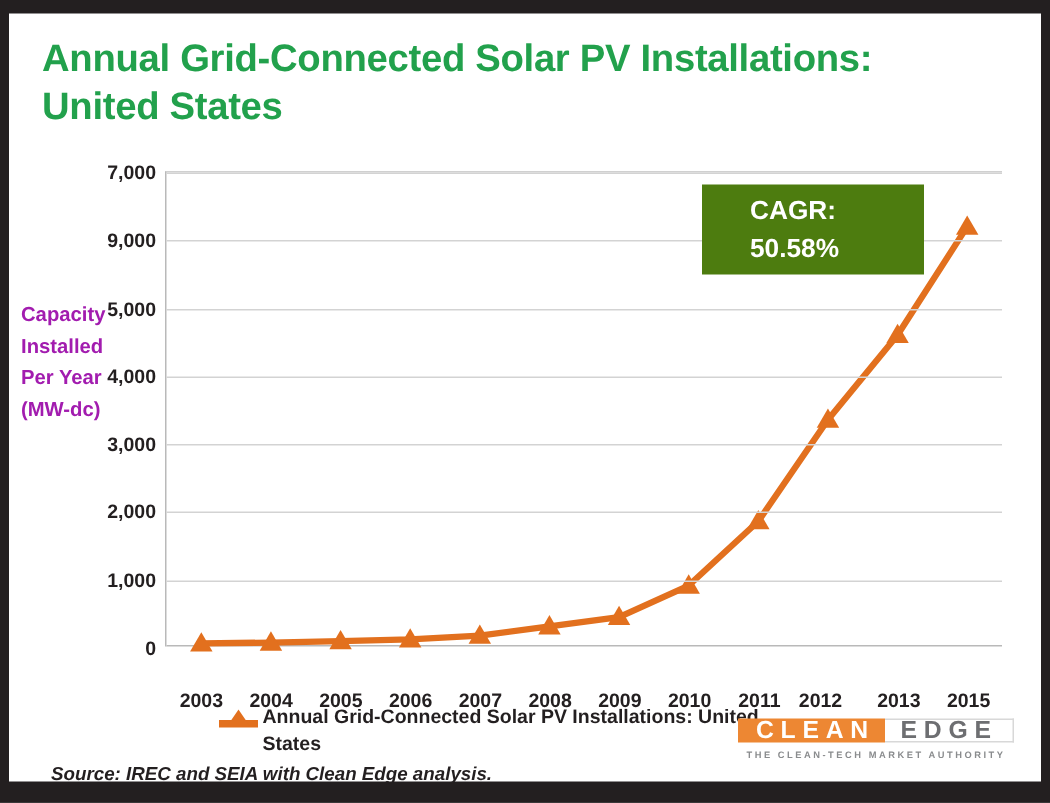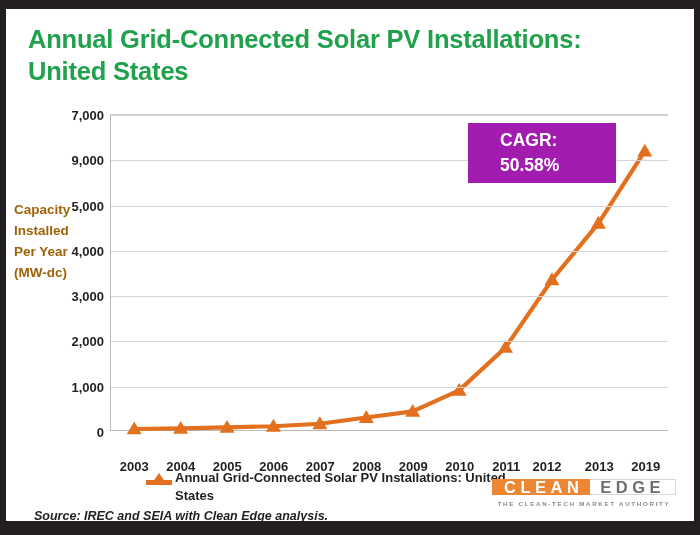--- a/index.html
+++ b/index.html
@@ -46,21 +46,21 @@
     letter-spacing: -0.2px;
   }
   .title .l2 { display: block; }
 
   
   .y-caption {
     position: absolute;
     left: 8px;
     top: 190px;
     width: 92px;
-    color: #a16207;
+    color: #a21caf;
     font-size: 13.5px;
     font-weight: bold;
     line-height: 21px;
   }
   .y-caption span { display: block; }
 
   
   .plot-wrap {
     position: absolute;
     left: 104px;
@@ -123,21 +123,21 @@
     overflow: visible;
   }
 
   
   .cagr-box {
     position: absolute;
     left: 462px;
     top: 114px;
     width: 148px;
     height: 60px;
-    background: #a21caf;
+    background: #4d7c0f;
     color: #ffffff;
     font-size: 17.5px;
     font-weight: bold;
     line-height: 25px;
     padding: 5px 16px 0 32px;
     box-sizing: border-box;
   }
   .cagr-box span { display: block; }
 
   
@@ -274,21 +274,21 @@
           <div class="xtick" style="left: 69.75px;">2004</div>
           <div class="xtick" style="left: 116.25px;">2005</div>
           <div class="xtick" style="left: 162.75px;">2006</div>
           <div class="xtick" style="left: 209.25px;">2007</div>
           <div class="xtick" style="left: 255.75px;">2008</div>
           <div class="xtick" style="left: 302.25px;">2009</div>
           <div class="xtick" style="left: 348.75px;">2010</div>
           <div class="xtick" style="left: 395.25px;">2011</div>
           <div class="xtick" style="left: 436px;">2012</div>
           <div class="xtick" style="left: 488.25px;">2013</div>
-          <div class="xtick" style="left: 534.75px;">2019</div>
+          <div class="xtick" style="left: 534.75px;">2015</div>
         </div>
     </div>
 
     <div class="cagr-box">
       <span>CAGR:</span>
       <span>50.58%</span>
     </div>
 
     <div class="legend">
       <svg class="legend-marker" viewBox="0 0 26 17">

